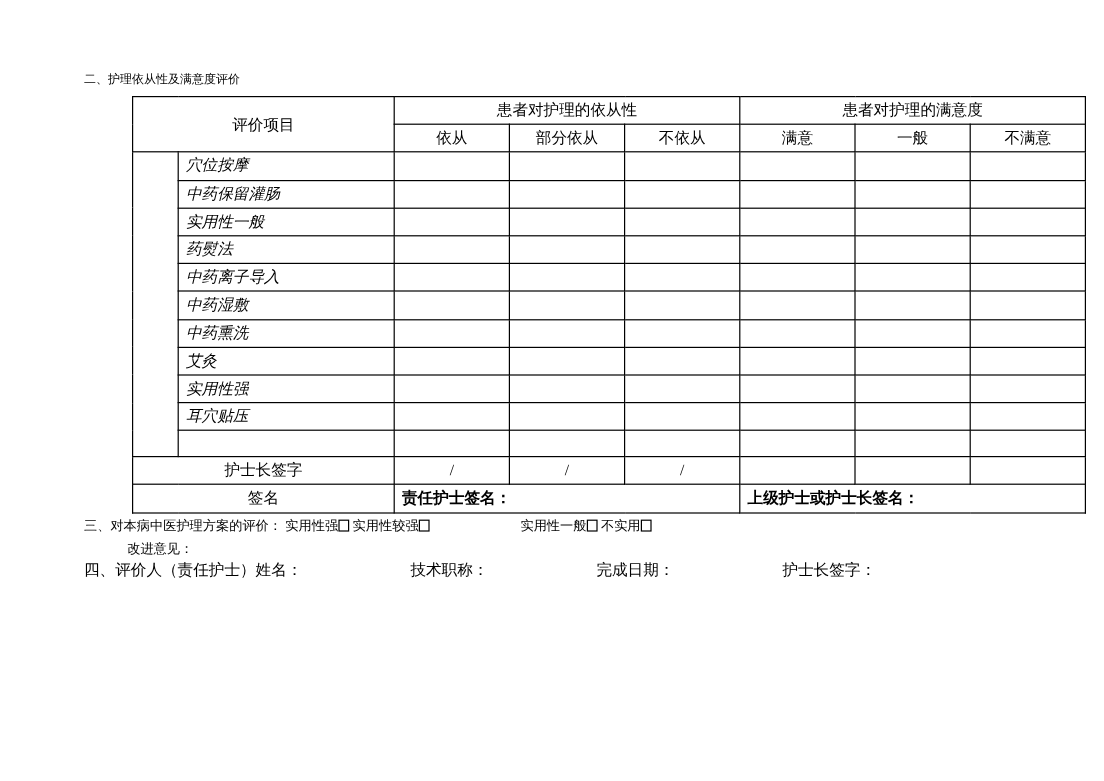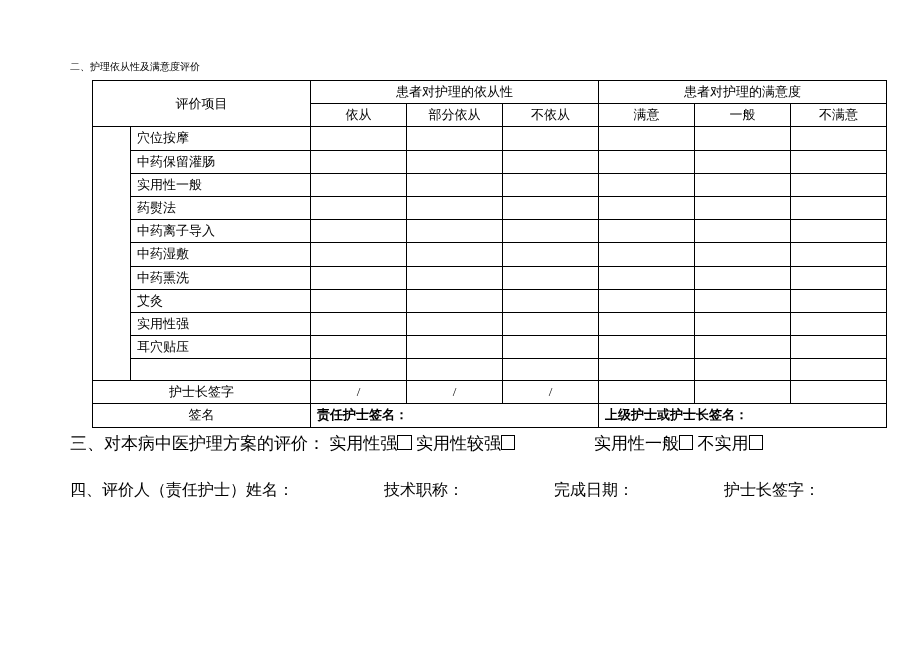--- a/index.html
+++ b/index.html
@@ -12,56 +12,56 @@
       height: 651px;
       padding: 60px 70px 20px 70px;
       line-height: 1.4;
     }
     .section-title {
       margin-bottom: 6px;
       font-size: 10px;
     }
     table {
       border-collapse: collapse;
-      margin-left: 22px;
+      margin-left: 40px;
       width: 795px;
       table-layout: fixed;
     }
     th, td {
       border: 1px solid #000;
       font-weight: normal;
       padding: 2px 4px;
       height: 22px;
       text-align: center;
       vertical-align: middle;
       font-size: 13px;
     }
     td.label-left {
       text-align: left;
       padding-left: 6px;
+      font-style: italic;
     }
     td.sig-left {
       text-align: left;
       padding-left: 6px;
       font-weight: bold;
     }
     .col-leftnarrow { width: 38px; }
     .col-rowlabel { width: 180px; }
     .col-data { width: 96px; }
     .section3 {
       margin-top: 4px;
-      font-size: 17px;
+      font-size: 11px;
     }
     .indent-line {
       padding-left: 36px;
       margin-top: 4px;
     }
     .section4 {
-      margin-top: 24px;
-      font-size: 16px;
+      font-size: 13px;
     }
     .box { display: inline-block; width: 0.85em; height: 0.85em; border: 1px solid #000; vertical-align: -1px; }
     .inline-group { display: inline-block; }
     .spaced-field { display: inline-block; margin-right: 90px; }
     .spaced-field:last-child { margin-right: 0; }
   </style>
 </head>
 <body>
 
 <div class="section-title">二、护理依从性及满意度评价</div>
@@ -215,17 +215,18 @@
   <span>三、对本病中医护理方案的评价：</span>
   <span class="inline-group">
     <span>实用性强</span><span class="box"></span>
     <span>实用性较强</span><span class="box"></span>
   </span>
   <span style="display:inline-block;width:70px;"></span>
   <span class="inline-group">
     <span>实用性一般</span><span class="box"></span>
     <span>不实用</span><span class="box"></span>
   </span>
+  <div class="indent-line">改进意见：</div>
 </div>
 
 <div class="section4">
   <span>四、</span><span class="spaced-field"><span>评价人（责任护士）姓名：</span></span><span class="spaced-field"><span>技术职称：</span></span><span class="spaced-field"><span>完成日期：</span></span><span class="spaced-field"><span>护士长签字：</span></span>
 </div>
 
 </body></html>

